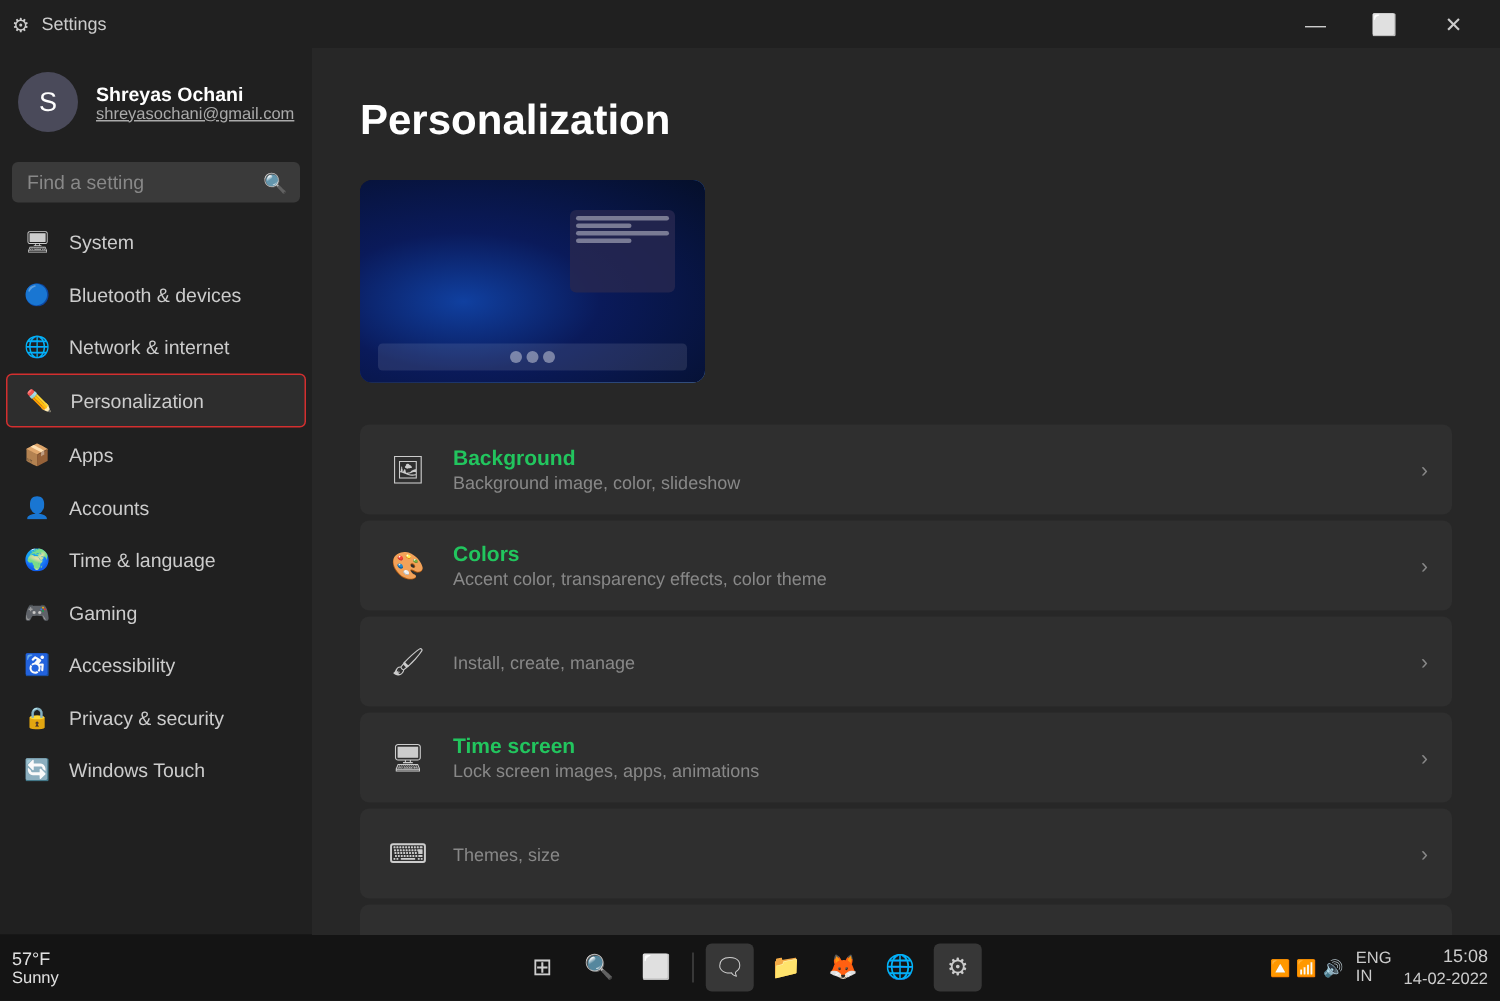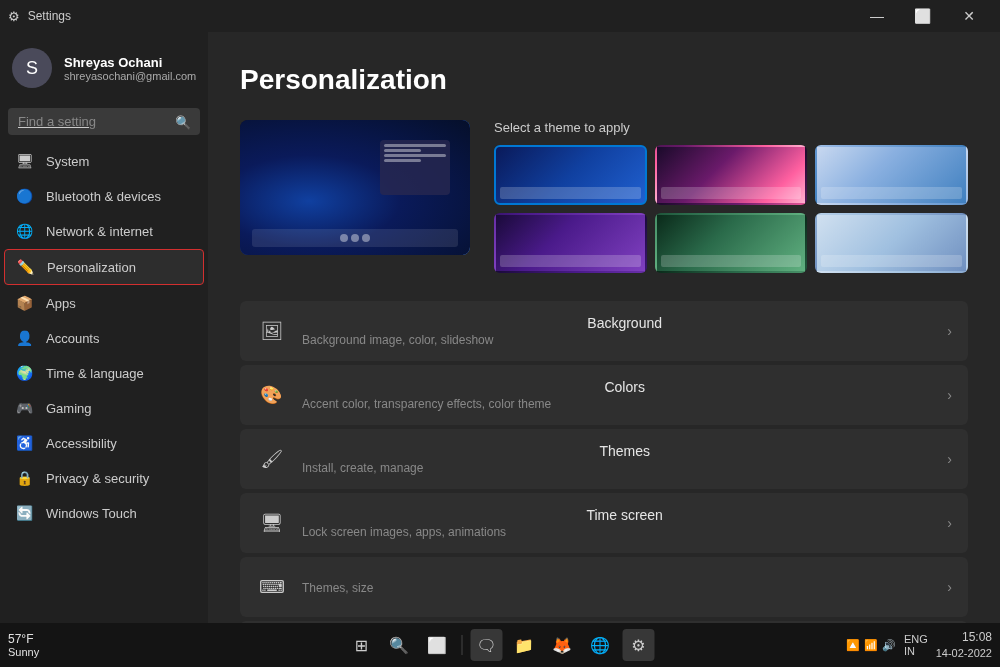--- a/index.html
+++ b/index.html
@@ -80,37 +80,36 @@
       background: #4a4a5a;
       display: flex;
       align-items: center;
       justify-content: center;
       font-size: 18px;
       color: #fff;
       flex-shrink: 0;
     }
     .user-info { display: flex; flex-direction: column; }
     .user-name { font-size: 13px; font-weight: 600; color: #fff; }
-    .user-email { font-size: 11px; color: #aaa; }
+    .user-email { font-size: 11px; color: #aaa; text-decoration: underline; }
 
     
     .search-box {
       margin: 4px 8px 8px;
       position: relative;
     }
     .search-input {
       width: 100%;
       background: #3a3a3a;
       border: none;
       border-radius: 4px;
       padding: 6px 24px 6px 10px;
       color: #ccc;
       font-size: 13px;
       outline: none;
-      text-decoration: underline;
     }
     .search-input::placeholder { color: #888; }
     .search-icon-wrap {
       position: absolute;
       right: 8px;
       top: 50%;
       transform: translateY(-50%);
       color: #888;
       font-size: 13px;
     }
@@ -272,21 +271,21 @@
       height: 32px;
       display: flex;
       align-items: center;
       justify-content: center;
       font-size: 18px;
       margin-right: 14px;
       color: #ccc;
       flex-shrink: 0;
     }
     .settings-item-text { flex: 1; }
-    .settings-item-title { font-size: 14px; color: #e5e5e5; font-weight: 400; text-align: center; }
+    .settings-item-title { font-size: 14px; color: #22c55e; font-weight: 700; }
     .settings-item-subtitle { font-size: 12px; color: #888; margin-top: 2px; }
     .settings-item-chevron {
       color: #888;
       font-size: 14px;
     }
 
     
     .taskbar {
       height: 44px;
       background: rgba(20,20,20,0.9);
@@ -410,43 +409,20 @@
           <div class="preview-line"></div>
           <div class="preview-line short"></div>
         </div>
         <div class="preview-taskbar">
           <div class="preview-taskbar-dot"></div>
           <div class="preview-taskbar-dot"></div>
           <div class="preview-taskbar-dot"></div>
         </div>
       </div>
 
-      <div class="theme-select-area">
-        <div class="theme-select-label">Select a theme to apply</div>
-        <div class="theme-grid">
-          <div class="theme-thumb theme-blue selected">
-              <div class="theme-thumb-inner"></div>
-            </div>
-          <div class="theme-thumb theme-pink">
-              <div class="theme-thumb-inner"></div>
-            </div>
-          <div class="theme-thumb theme-light">
-              <div class="theme-thumb-inner"></div>
-            </div>
-          <div class="theme-thumb theme-purple">
-              <div class="theme-thumb-inner"></div>
-            </div>
-          <div class="theme-thumb theme-nature">
-              <div class="theme-thumb-inner"></div>
-            </div>
-          <div class="theme-thumb theme-white">
-              <div class="theme-thumb-inner"></div>
-            </div>
-        </div>
-      </div>
     </div>
 
     <div class="settings-list">
 
       <div class="settings-item">
         <div class="settings-item-icon">🖼</div>
         <div class="settings-item-text">
           <div class="settings-item-title">Background</div>
           <div class="settings-item-subtitle">Background image, color, slideshow</div>
         </div>
@@ -458,21 +434,20 @@
         <div class="settings-item-text">
           <div class="settings-item-title">Colors</div>
           <div class="settings-item-subtitle">Accent color, transparency effects, color theme</div>
         </div>
         <span class="settings-item-chevron">›</span>
       </div>
 
       <div class="settings-item">
         <div class="settings-item-icon">🖌</div>
         <div class="settings-item-text">
-          <div class="settings-item-title">Themes</div>
           <div class="settings-item-subtitle">Install, create, manage</div>
         </div>
         <span class="settings-item-chevron">›</span>
       </div>
 
       <div class="settings-item">
         <div class="settings-item-icon">🖥</div>
         <div class="settings-item-text">
           <div class="settings-item-title">Time screen</div>
           <div class="settings-item-subtitle">Lock screen images, apps, animations</div>

